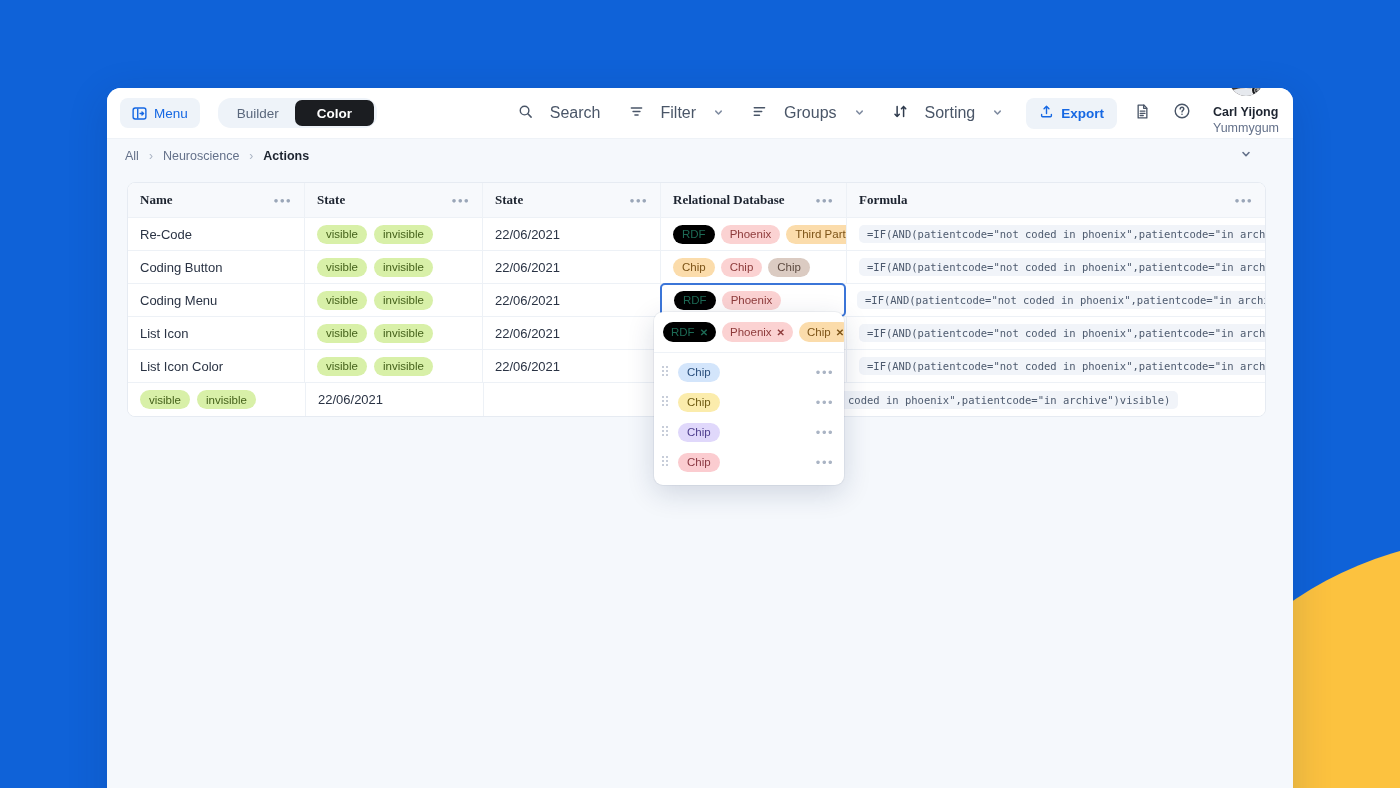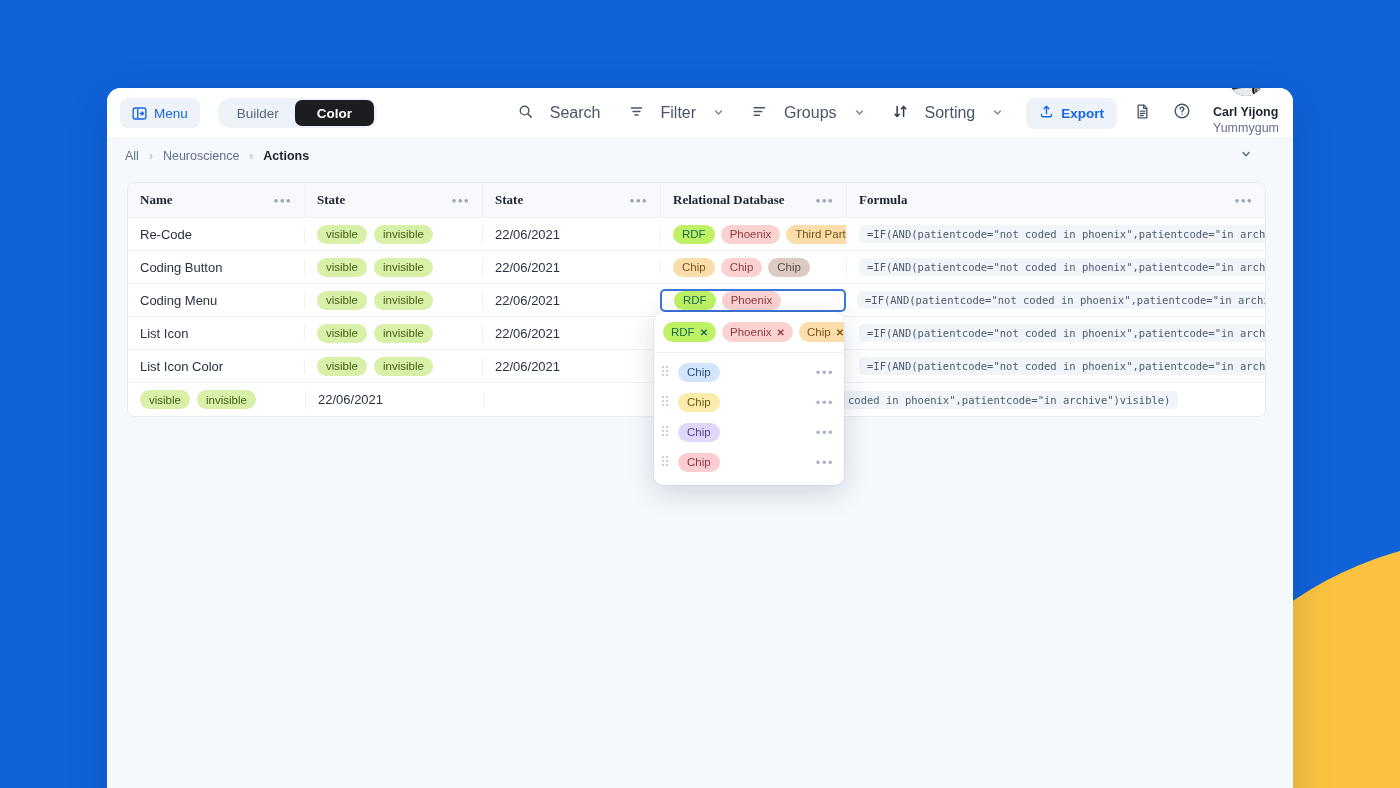--- a/index.html
+++ b/index.html
@@ -162,21 +162,21 @@
     display: flex;
     border-bottom: 1px solid #edf1f6;
   }
   .row:last-child { border-bottom: none; }
   .row.head {
     background: #f7f9fc;
     height: 35px;
     font-weight: 700;
     color: #1d2430;
   }
-  .row.body { height: 33px; background: #fff; align-items: center; }
+  .row.body { height: 33px; background: #fff; }
 
   .cell {
     display: flex; align-items: center;
     padding: 0 12px;
     border-right: 1px solid #edf1f6;
     position: relative;
     overflow: hidden;
   }
   .cell:last-child { border-right: none; }
   .c-name { width: 177px; }
@@ -194,21 +194,21 @@
 
   
   .chip {
     display: inline-flex; align-items: center;
     height: 19px; padding: 0 9px;
     border-radius: 10px;
     font-size: 11.5px; font-weight: 500;
     white-space: nowrap;
   }
   .chip-green  { background: #d8f0a8; color: #44611a; }
-  .chip-mint   { background: #bef264; color: #1d6a55; }
+  .chip-mint   { background: #000000; color: #1d6a55; }
   .chip-pink   { background: #fbd2d2; color: #8e3b3b; }
   .chip-orange { background: #fbdcab; color: #7d5417; }
   .chip-taupe  { background: #dbcbc2; color: #5d4a40; }
   .chip-blue   { background: #d3e5fb; color: #2a4e7c; }
   .chip-yellow { background: #fbecac; color: #6f5b12; }
   .chip-purple { background: #e0d8fb; color: #4f3f8e; }
   .chip-red    { background: #fbccd0; color: #8a3842; }
 
   .formula-pill {
     background: #f1f4f9;

